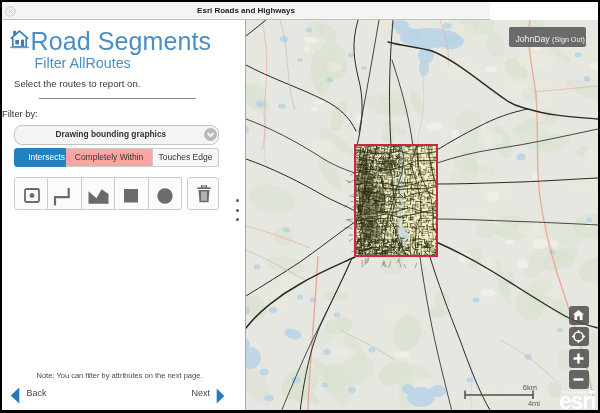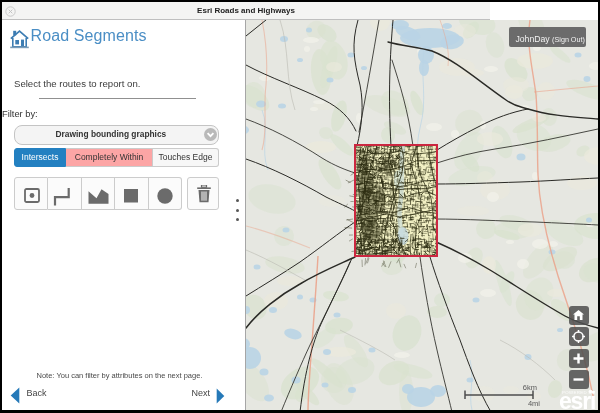--- a/index.html
+++ b/index.html
@@ -4,30 +4,30 @@
 <style>
   * { margin:0; padding:0; box-sizing:border-box; }
   html,body { width:600px; height:413px; overflow:hidden; }
   body { background:#000; font-family:"Liberation Sans", sans-serif; position:relative; }
   #win { position:absolute; left:2px; top:2px; width:596px; height:408px; background:#fff; }
   #titlebar { position:absolute; left:0; top:0; width:488px; height:18px; background:#f4f4f3; border-bottom:1px solid #bfbfbf; text-align:center; font-size:8px; font-weight:bold; color:#222; line-height:17px; }
   #closebtn { position:absolute; left:2.8px; top:3.5px; }
   #map { position:absolute; left:244px; top:18px; width:352px; height:390px; overflow:hidden; background:#e6e8e2; }
   #panelborder { position:absolute; left:243px; top:18px; width:1px; height:390px; background:#a6a6a6; }
   #houseicon { position:absolute; left:8px; top:27.5px; }
-  #title { position:absolute; left:28.6px; top:25.3px; font-size:16px; color:#4a8ec5; letter-spacing:0.1px; }
+  #title { position:absolute; left:28.6px; top:25.3px; font-size:25px; color:#4a8ec5; letter-spacing:0.1px; }
   #subtitle { position:absolute; left:32.6px; top:52.9px; font-size:14.3px; color:#4a8ec5; }
   #selecttext { position:absolute; left:12px; top:75.7px; font-size:9.6px; color:#3c3c3c; }
   #hrline { position:absolute; left:36.8px; top:96px; width:157px; border-top:1px solid #909090; }
   #filterby { position:absolute; left:0; top:106.7px; font-size:9.3px; color:#333; }
   #dropdown { position:absolute; left:12.4px; top:122.8px; width:205px; height:19.8px; background:#f4f4f4; border:1px solid #c4c4c4; border-radius:8px; font-size:8.4px; font-weight:bold; color:#333; text-align:center; line-height:17.5px; padding-right:12px; }
   #ddchev { position:absolute; left:189px; top:2.5px; }
   #tabs { position:absolute; left:12px; top:146.4px; height:18.2px; white-space:nowrap; }
   .tab { float:left; height:18.2px; font-size:8.5px; line-height:17.5px; text-align:center; overflow:hidden; color:#333; }
-  #tab1 { width:52px; background:#2380c1; color:#fff; border:1px solid #2380c1; border-radius:3px 0 0 3px; }
+  #tab1 { width:52px; background:#2380c1; color:#fff; border:1px solid #2380c1; border-radius:3px 0 0 3px;text-align:right; }
   #tab2 { width:87px; background:#fca5a5; border:1px solid #cbcbcb; border-left:none; }
   #tab3 { width:66px; background:#f7f7f7; border:1px solid #cbcbcb; border-left:none; border-radius:0 3px 3px 0;text-align:center; }
   #toolgroup { position:absolute; left:12.4px; top:175px; height:33px; }
   .tool { position:relative; float:left; width:33.6px; height:33px; background:#fbfbfb; border:1px solid #ccc; border-left:none; }
   .tool svg, #trash svg { position:absolute; }
   #tool1 { border-left:1px solid #ccc; border-radius:3px 0 0 3px; }
   #tool5 { border-radius:0 3px 3px 0; }
   #trash { position:relative; float:none; position:absolute; left:185.4px; top:175px; width:32px; height:33px; background:#fbfbfb; border:1px solid #ccc; border-radius:3px; }
   #note { position:absolute; left:0px; width:235px; top:368.7px; text-align:center; font-size:7.5px; color:#4a4a4a; white-space:nowrap; }
   #back { position:absolute; left:24.4px; top:386.4px; font-size:9px; color:#444; }
@@ -1245,20 +1245,21 @@
 
   <svg id="houseicon" width="19" height="19" viewBox="0 0 19 19">
     <rect x="3.2" y="0.8" width="3" height="4.5" fill="#3d7db3"></rect>
     <path d="M0.8 8.6 L9.5 1.2 L18.2 8.6" fill="none" stroke="#3d7db3" stroke-width="1.7"></path>
     <path d="M2.8 8 L2.8 16.8 L16.2 16.8 L16.2 8" fill="none" stroke="#3d7db3" stroke-width="1.6"></path>
     <rect x="5.3" y="10" width="3.7" height="4.4" fill="#3d7db3"></rect>
     <rect x="11" y="9.6" width="3" height="7.2" fill="#3d7db3"></rect>
     <rect x="0.2" y="16.6" width="18.6" height="1.6" fill="#7a9cb8"></rect>
   </svg>
   <div id="title">Road Segments</div>
+  <div id="subtitle">Filter AllRoutes</div>
   <div id="selecttext">Select the routes to report on.</div>
   <div id="hrline"></div>
   <div id="filterby">Filter by:</div>
   <div id="dropdown">Drawing bounding graphics
     <svg id="ddchev" width="13" height="13" viewBox="0 0 13 13">
         <circle cx="6.5" cy="6.5" r="6.5" fill="#b9b9b9"></circle>
         <path d="M3.6 5.2 L6.5 8.2 L9.4 5.2" stroke="#fff" stroke-width="1.8" fill="none"></path>
       </svg>
   </div>
   <div id="tabs">

